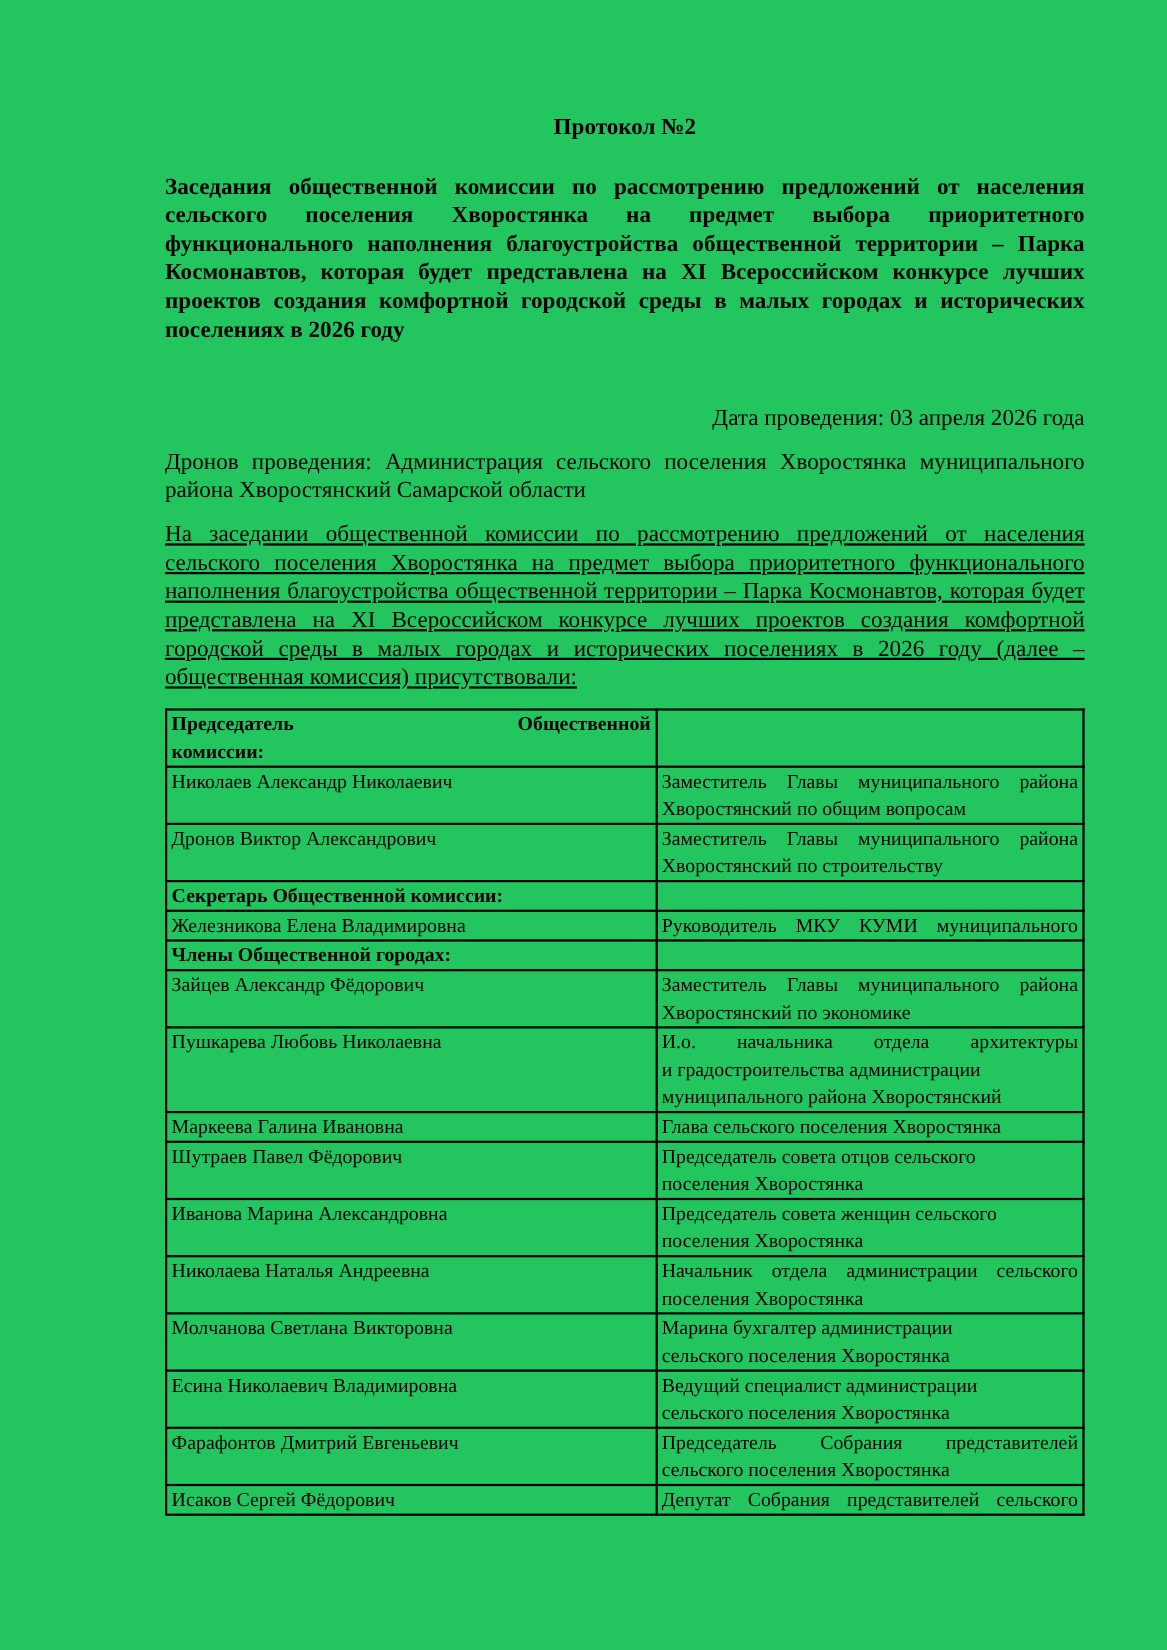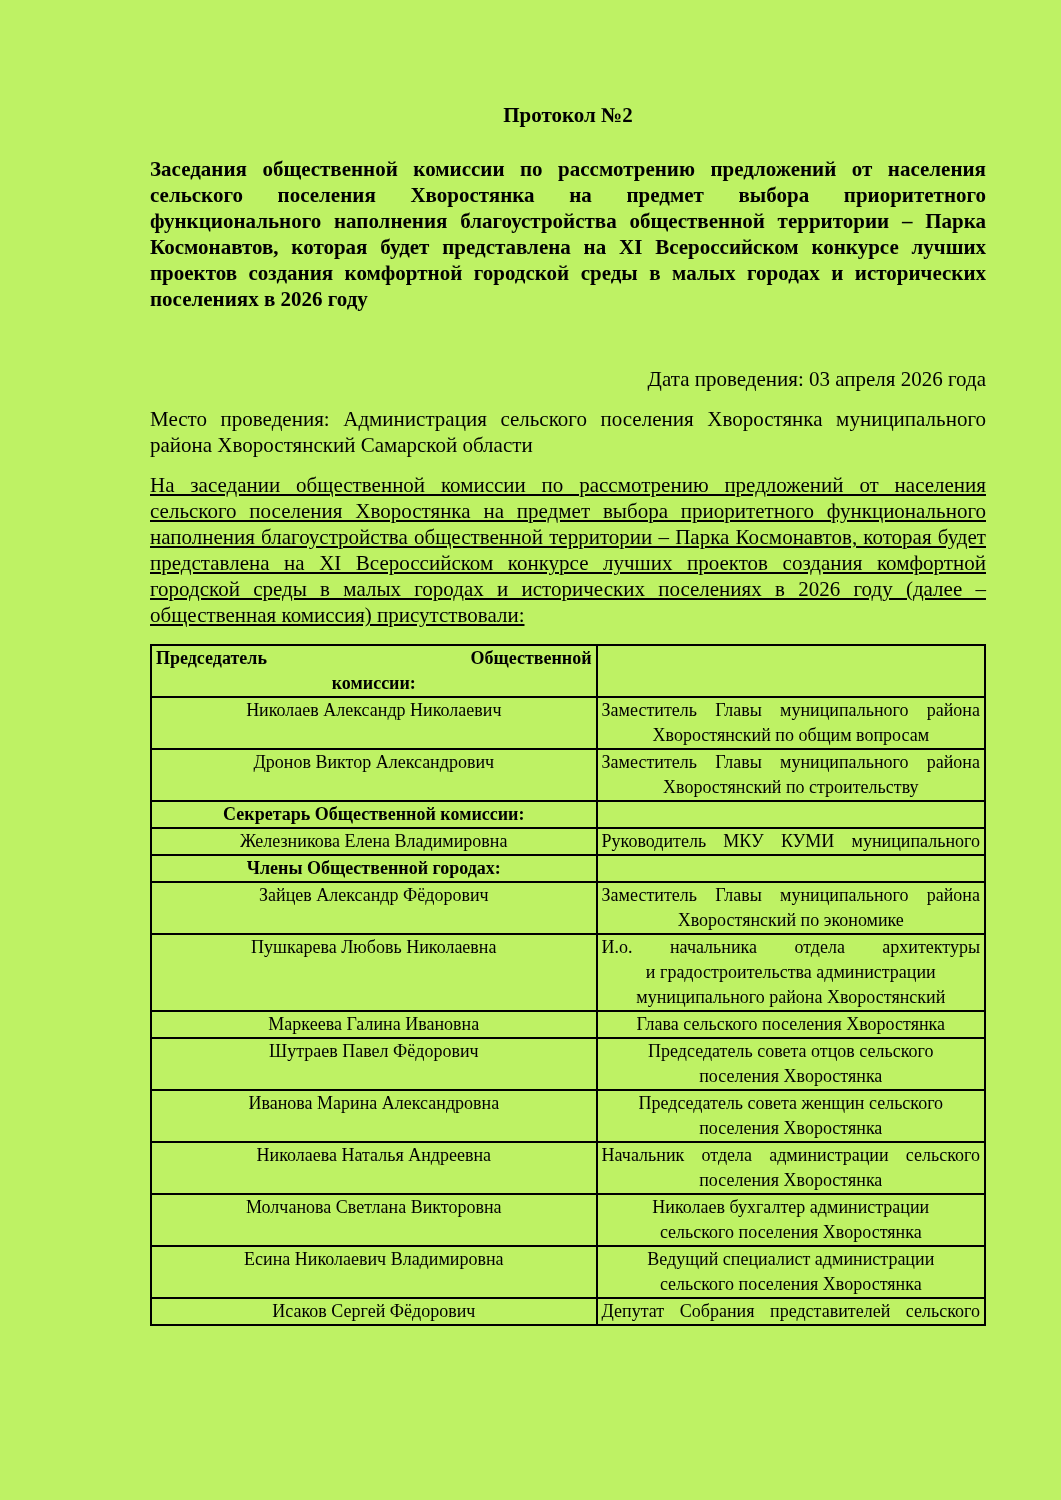--- a/index.html
+++ b/index.html
@@ -1,21 +1,21 @@
 <!DOCTYPE html>
 <html lang="ru"><head>
 <meta charset="utf-8">
 <style>
   * { box-sizing: border-box; }
   html, body { margin: 0; padding: 0; background: #ffffff; }
   .page {
     position: relative;
     width: 1061px;
     height: 1500px;
-    background: #bef264;
+    background: #22c55e;
     color: #000000;
     font-family: "Liberation Serif", "DejaVu Serif", serif;
     overflow: hidden;
   }
   .content {
     position: absolute;
     left: 150px;
     top: 102px;
     width: 836px;
     font-size: 21px;
@@ -55,39 +55,39 @@
   table.attendees td {
     border: 2px solid #000000;
     vertical-align: top;
     padding: 0 4px;
     font-size: 18px;
     line-height: 25px;
   }
   td.name-cell { width: 405px; }
   td.role-cell { width: 353px; }
   td.header-cell { font-weight: bold; }
-  .cell-line { text-align: center; }
+  .cell-line { text-align: left; }
   .cell-line.stretch {
     text-align: justify;
     text-align-last: justify;
   }
 </style>
 </head>
 <body>
 
 <div class="page">
   <div class="content">
 
     <h1 class="doc-title">Протокол №2</h1>
 
     <p class="para intro-paragraph">Заседания общественной комиссии по рассмотрению предложений от населения сельского поселения Хворостянка на предмет выбора приоритетного функционального наполнения благоустройства общественной территории – Парка Космонавтов, которая будет представлена на XI Всероссийском конкурсе лучших проектов создания комфортной городской среды в малых городах и исторических поселениях в 2026 году</p>
 
     <p class="para date-line">Дата проведения: 03 апреля 2026 года</p>
 
-    <p class="para place-line">Место проведения: Администрация сельского поселения Хворостянка муниципального района Хворостянский Самарской области</p>
+    <p class="para place-line">Дронов проведения: Администрация сельского поселения Хворостянка муниципального района Хворостянский Самарской области</p>
 
     <p class="para attendees-paragraph">На заседании общественной комиссии по рассмотрению предложений от населения сельского поселения Хворостянка на предмет выбора приоритетного функционального наполнения благоустройства общественной территории – Парка Космонавтов, которая будет представлена на XI Всероссийском конкурсе лучших проектов создания комфортной городской среды в малых городах и исторических поселениях в 2026 году (далее – общественная комиссия) присутствовали:</p>
 
     <table class="attendees">
       <tbody>
           <tr>
             <td class="name-cell header-cell">
               <div class="cell-line stretch">Председатель Общественной</div>
               <div class="cell-line">комиссии:</div>
             </td>
@@ -183,35 +183,44 @@
             <td class="role-cell">
               <div class="cell-line stretch">Начальник отдела администрации сельского</div>
               <div class="cell-line">поселения Хворостянка</div>
             </td>
           </tr>
           <tr>
             <td class="name-cell">
               <div class="cell-line">Молчанова Светлана Викторовна</div>
             </td>
             <td class="role-cell">
-              <div class="cell-line">Николаев бухгалтер администрации</div>
+              <div class="cell-line">Марина бухгалтер администрации</div>
               <div class="cell-line">сельского поселения Хворостянка</div>
             </td>
           </tr>
           <tr>
             <td class="name-cell">
               <div class="cell-line">Есина Николаевич Владимировна</div>
             </td>
             <td class="role-cell">
               <div class="cell-line">Ведущий специалист администрации</div>
               <div class="cell-line">сельского поселения Хворостянка</div>
             </td>
           </tr>
           <tr>
             <td class="name-cell">
+              <div class="cell-line">Фарафонтов Дмитрий Евгеньевич</div>
+            </td>
+            <td class="role-cell">
+              <div class="cell-line stretch">Председатель Собрания представителей</div>
+              <div class="cell-line">сельского поселения Хворостянка</div>
+            </td>
+          </tr>
+          <tr>
+            <td class="name-cell">
               <div class="cell-line">Исаков Сергей Фёдорович</div>
             </td>
             <td class="role-cell">
               <div class="cell-line stretch">Депутат Собрания представителей сельского</div>
             </td>
           </tr>
         </tbody>
     </table>
 
   </div>

